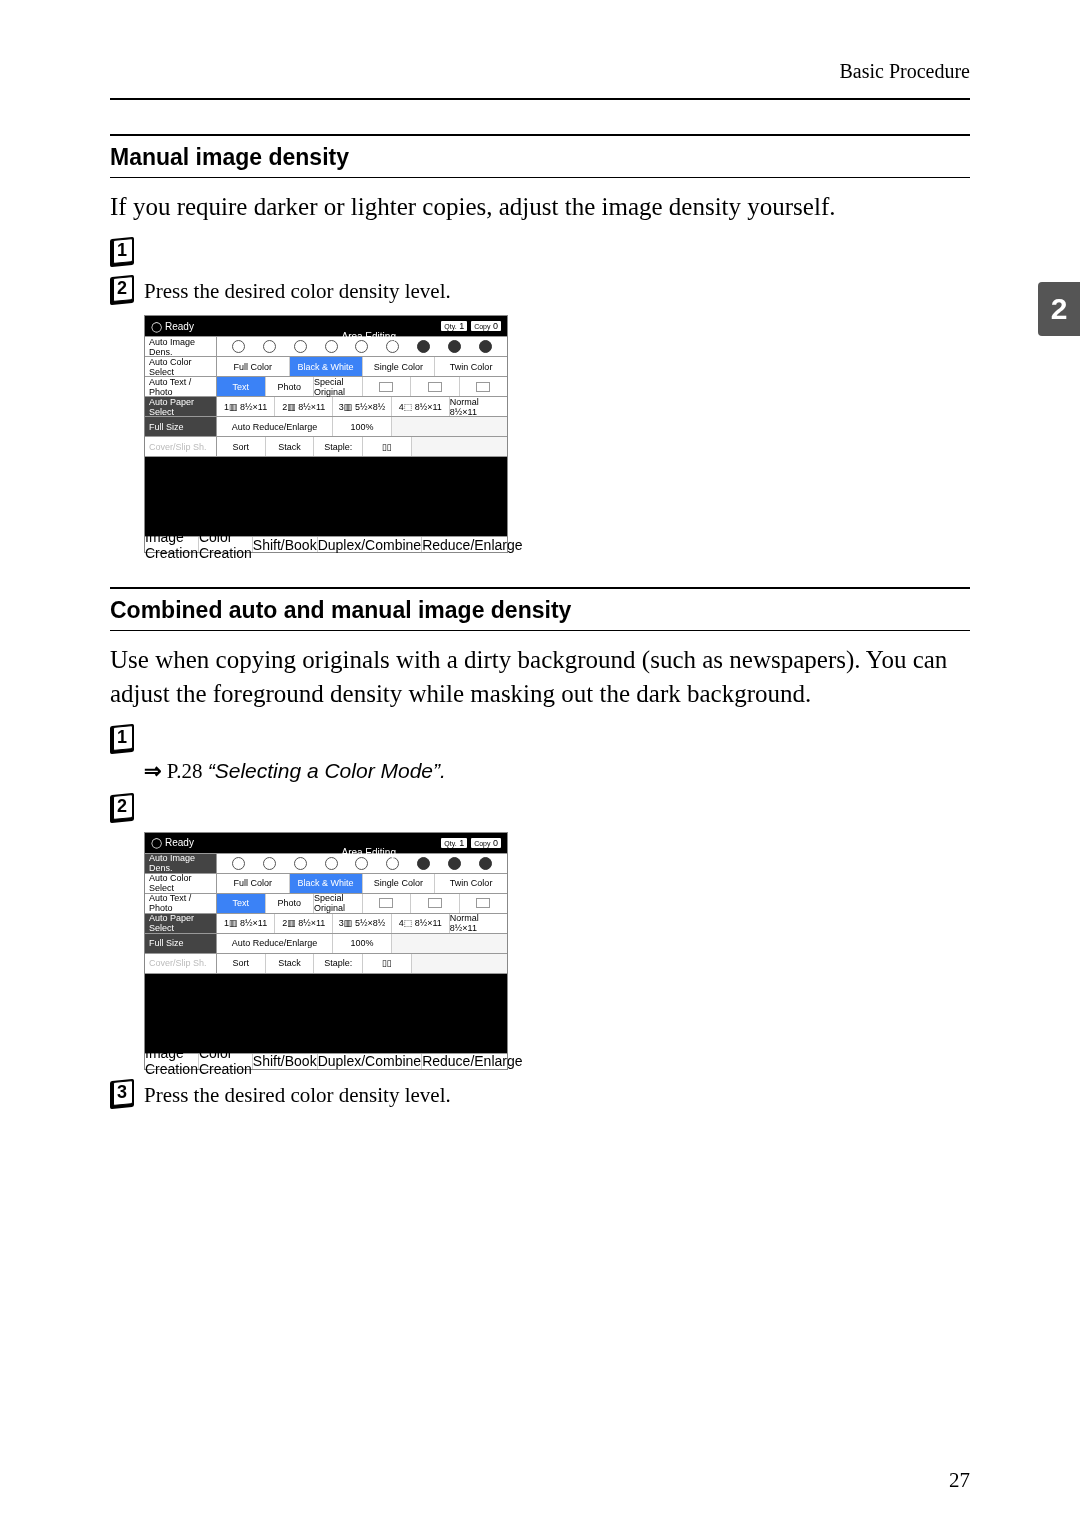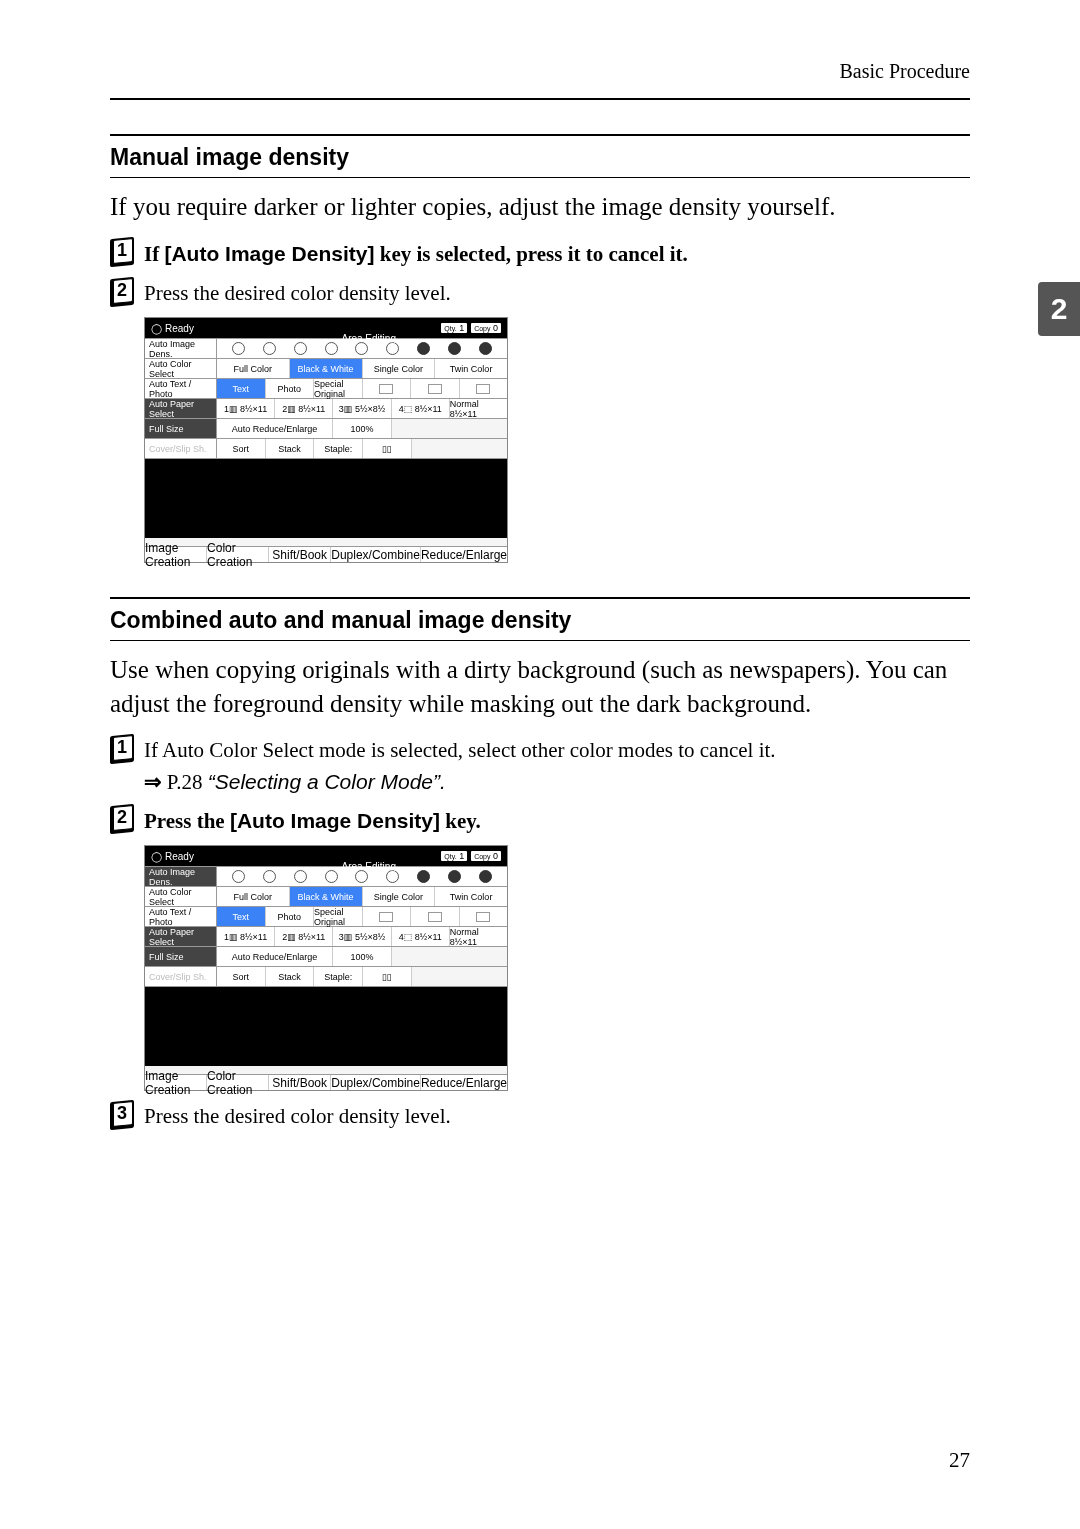--- a/index.html
+++ b/index.html
@@ -160,24 +160,23 @@
   }
   .dot.filled { background: #333; border-color: #333; }
   .sc-middle {
     height: 80px;
     background: #000;
     border-top: 1px solid #999;
   }
   .sc-bottom {
     display: flex;
     height: 16px;
-    font-size: 12px;
+    font-size: 14px;
     background: #fff;
     border-top: 1px solid #999;
-    margin-top: 8px;
   }
   .sc-bottom .bcell {
     flex: 1;
     display: flex;
     align-items: center;
     justify-content: center;
     border-right: 1px solid #ccc;
   }
   .sc-bottom .bcell:last-child { border-right: none; }
   .side-tab {
@@ -191,21 +190,21 @@
     display: flex;
     align-items: center;
     justify-content: center;
     font-family: Arial, sans-serif;
     font-size: 30px;
     font-weight: bold;
     border-radius: 4px 0 0 4px;
   }
   .page-number {
     position: absolute;
-    bottom: 56px;
+    bottom: 36px;
     right: 110px;
     font-size: 21px;
   }
   .thumb { width: 14px; height: 10px; border: 1px solid #999; display: inline-block; }
 </style>
 </head>
 <body>
 
 <div class="side-tab">2</div>
 
@@ -213,23 +212,20 @@
 <div class="topline"></div>
 
 <div class="section-heading">Manual image density</div>
 <p class="body-text">If you require darker or lighter copies, adjust the image density yourself.</p>
 
 <div class="step">
   <div class="stepnum">
     <div class="black"></div>
       <div class="white"></div>
       <div class="digit">1</div>
-  </div>
-  <div class="step-text">
-    <span class="bold">If </span><span class="key">[Auto Image Density]</span><span class="bold"> key is selected, press it to cancel it.</span>
   </div>
 </div>
 
 <div class="step">
   <div class="stepnum">
     <div class="black"></div>
       <div class="white"></div>
       <div class="digit">2</div>
   </div>
   <div class="step-text bold">Press the desired color density level.</div>
@@ -322,36 +318,32 @@
 
 <div class="section-heading">Combined auto and manual image density</div>
 <p class="body-text">Use when copying originals with a dirty background (such as newspapers). You can adjust the foreground density while masking out the dark background.</p>
 
 <div class="step">
   <div class="stepnum">
     <div class="black"></div>
       <div class="white"></div>
       <div class="digit">1</div>
   </div>
-  <div class="step-text bold">If Auto Color Select mode is selected, select other color modes to cancel it.</div>
 </div>
 <div class="ref-line">
   <span class="arrow">⇒</span>
   <span class="bold">P.28</span>
   <span class="italic">“Selecting a Color Mode”.</span>
 </div>
 
 <div class="step">
   <div class="stepnum">
     <div class="black"></div>
       <div class="white"></div>
       <div class="digit">2</div>
-  </div>
-  <div class="step-text">
-    <span class="bold">Press the </span><span class="key">[Auto Image Density]</span><span class="bold"> key.</span>
   </div>
 </div>
 
 <div class="screenshot">
   <div class="sc-top">
     <span class="ready">◯ <span>Ready</span></span>
     <span class="area">Area Editing</span>
     <span class="counters">
       <span class="counter"><span style="font-size:7px">Qty.</span> <span>1</span></span>
       <span class="counter"><span style="font-size:7px">Copy</span> <span>0</span></span>

